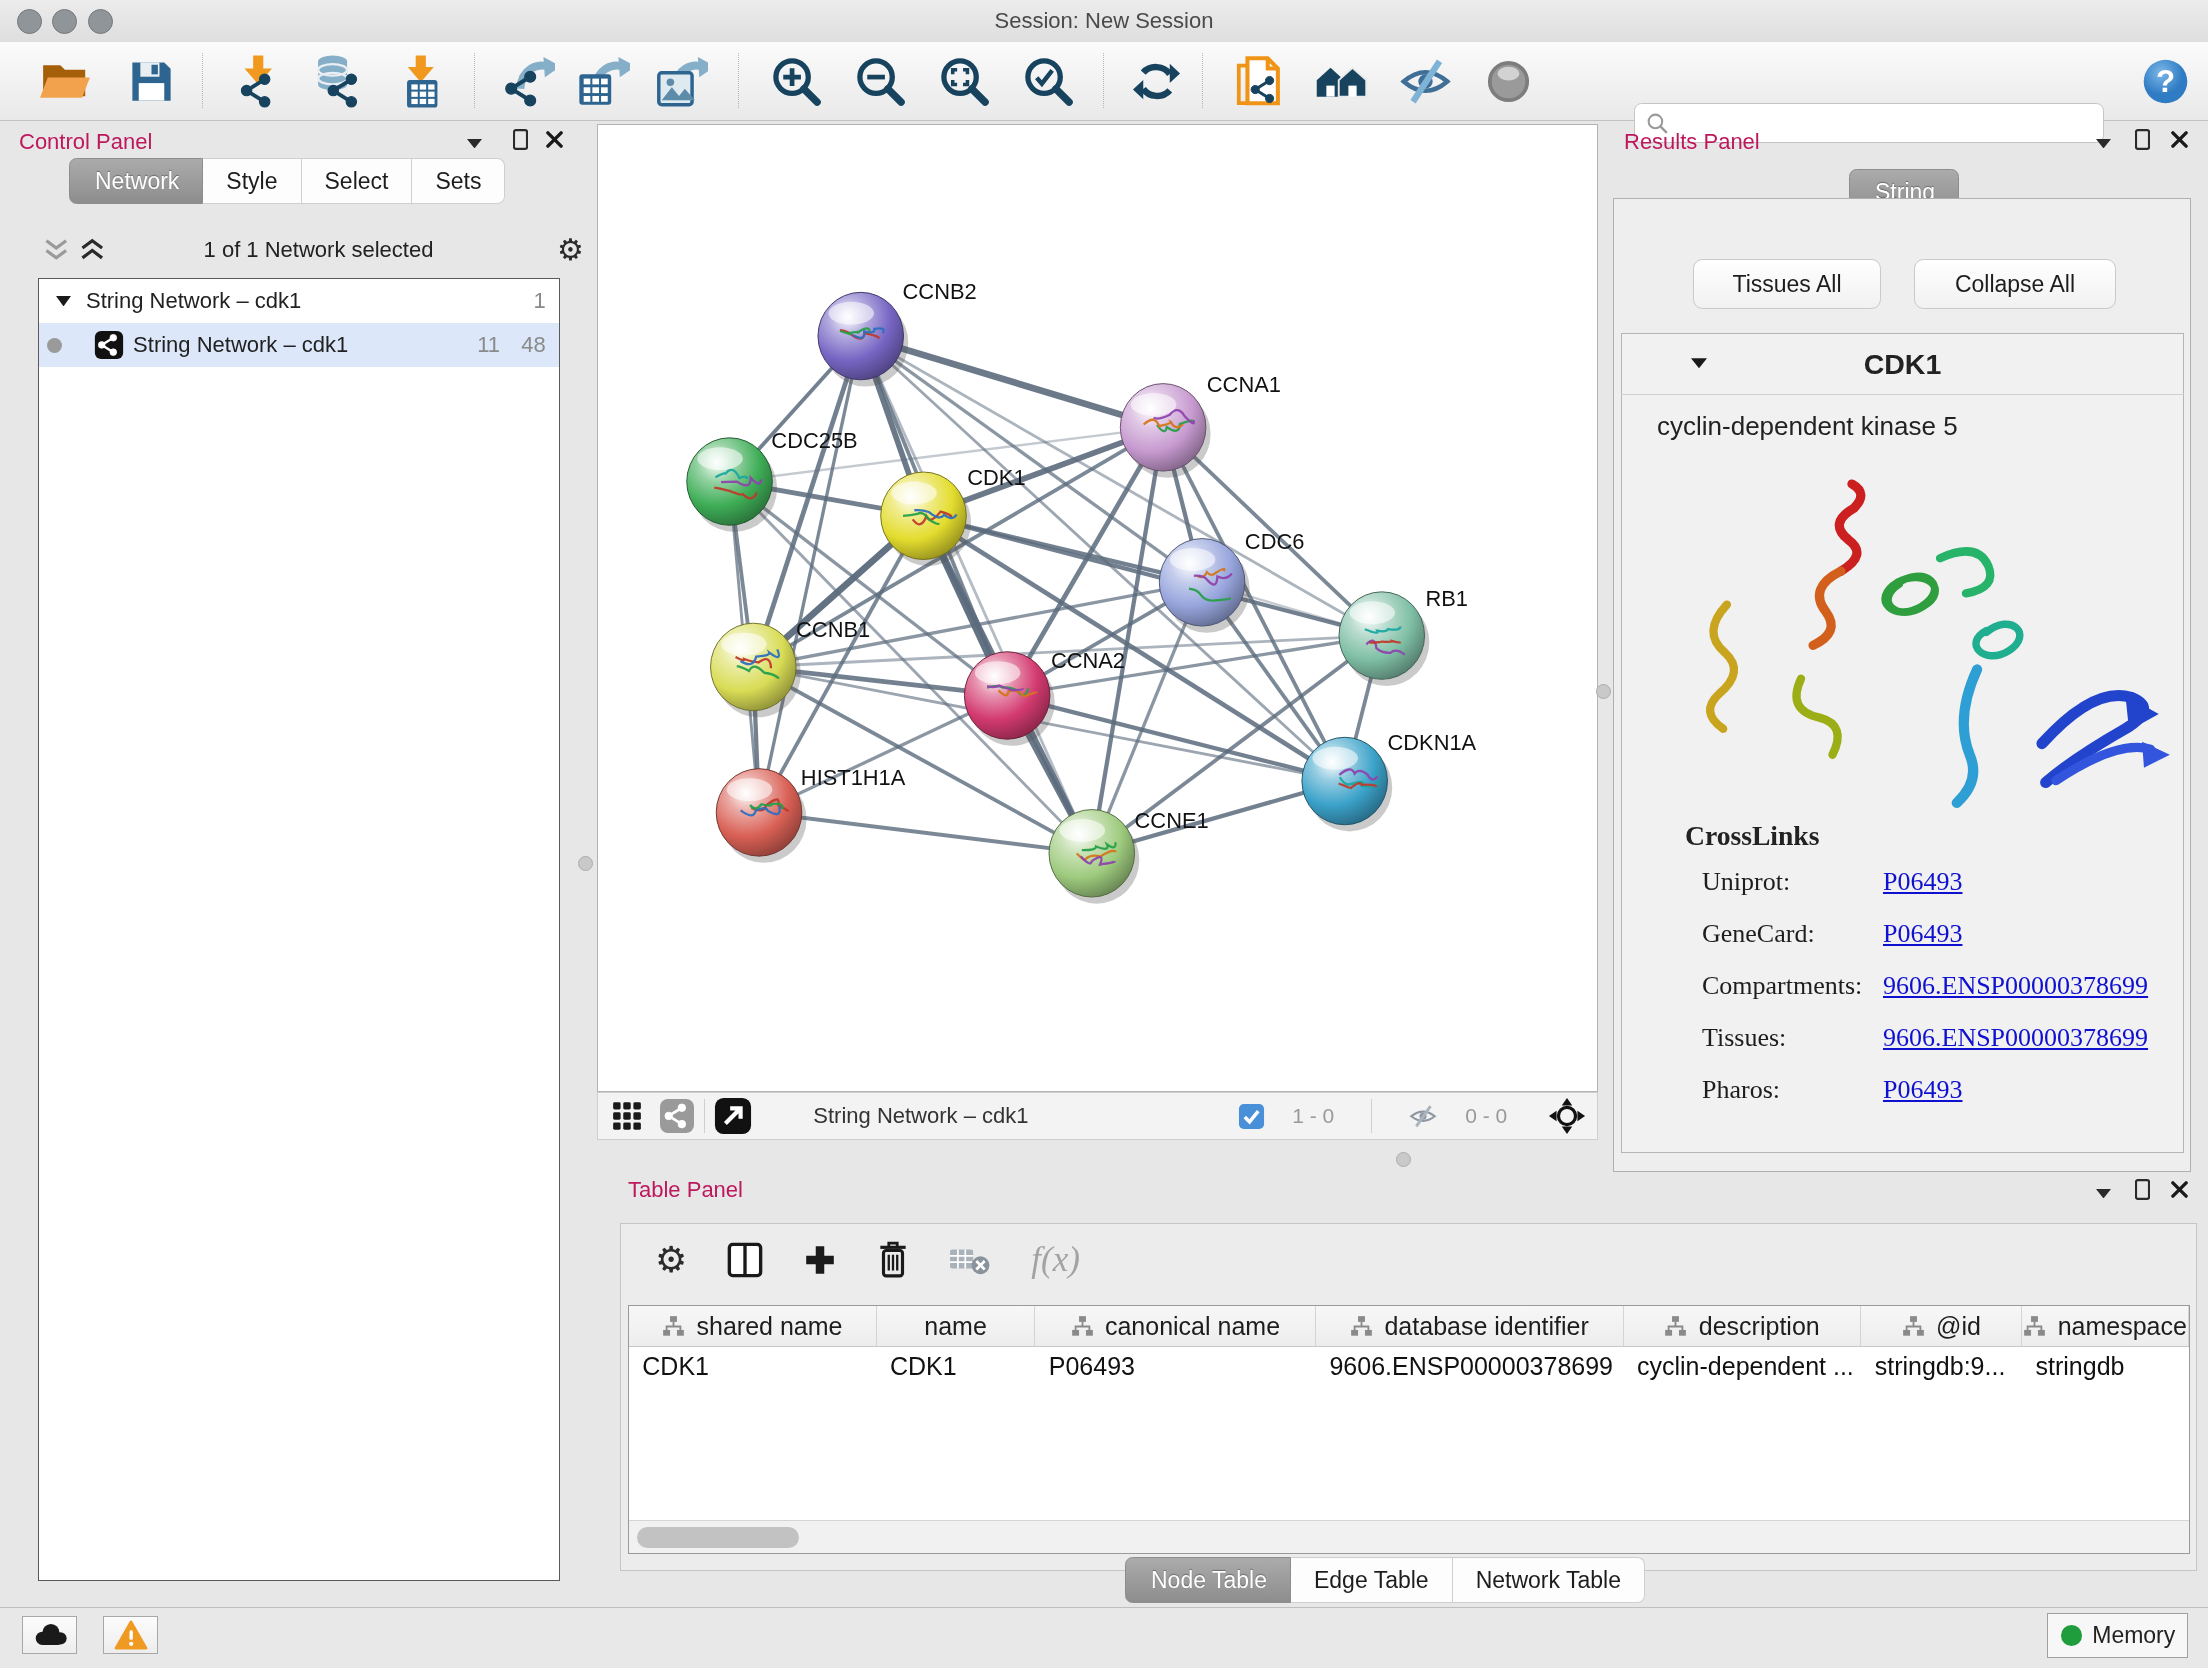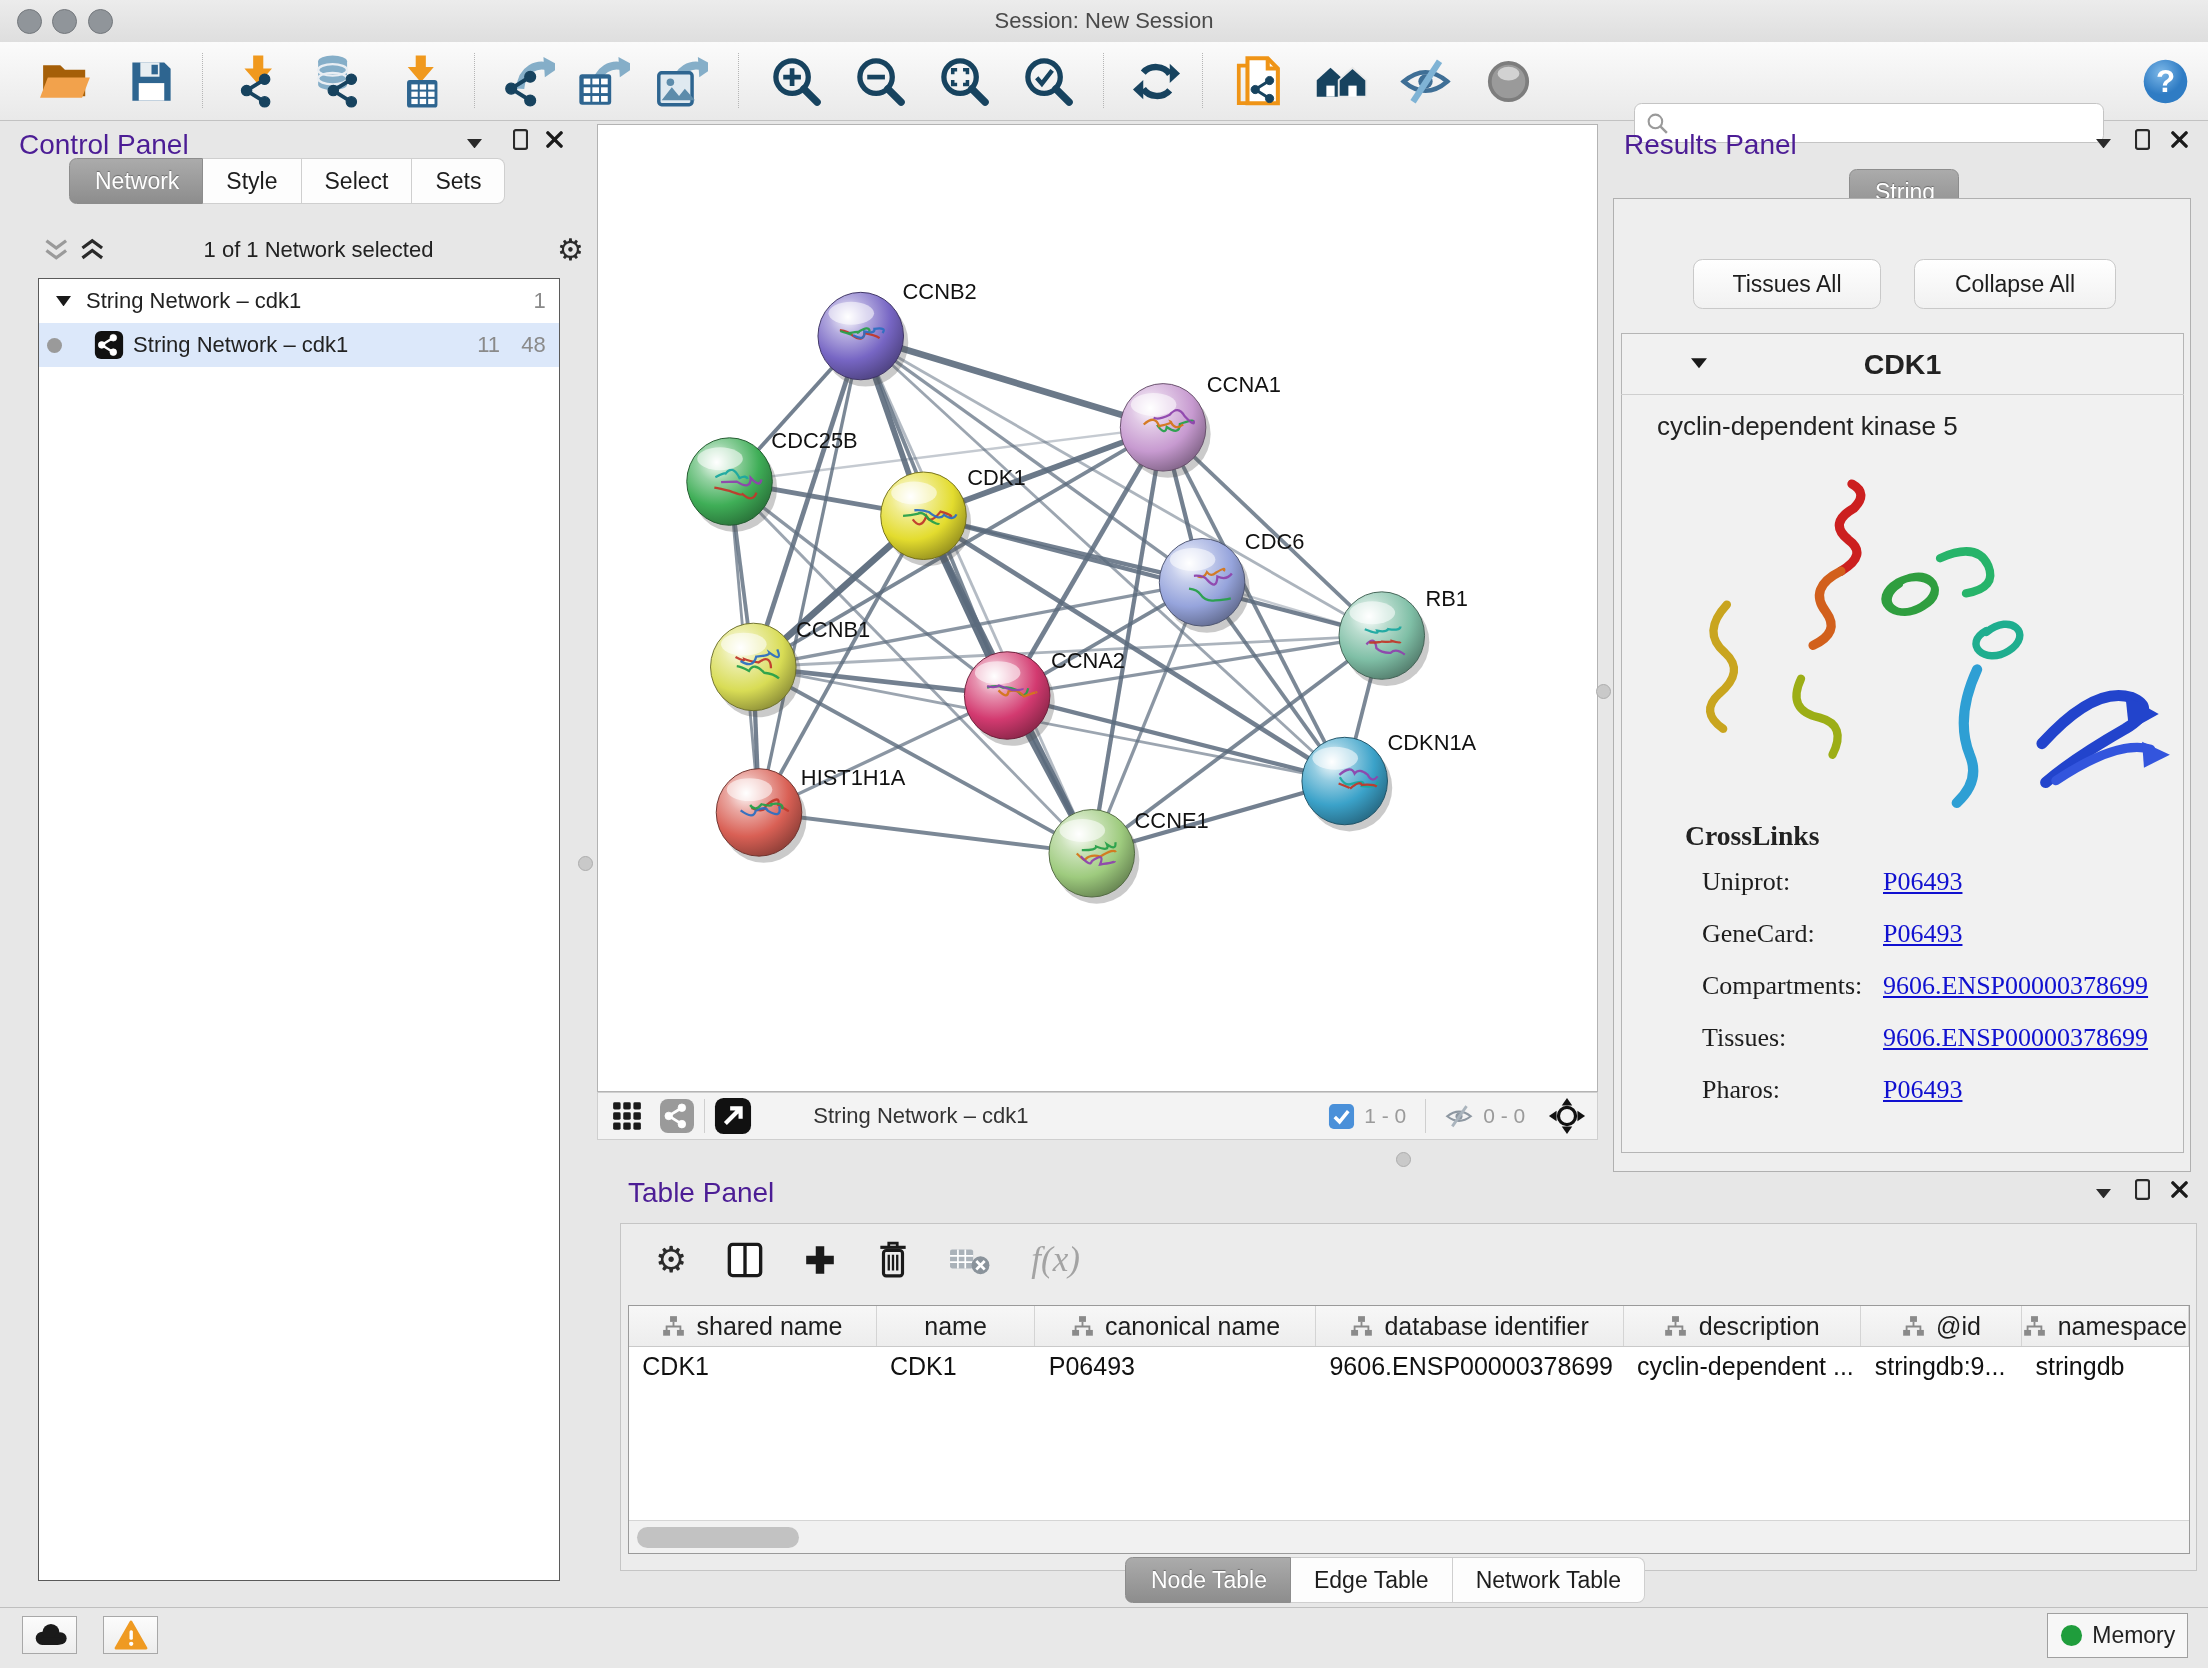--- a/index.html
+++ b/index.html
@@ -15,21 +15,21 @@
   
   #toolbar{left:0;top:42px;width:2208px;height:78px;background:linear-gradient(#fbfbfb,#e9e9e9);
            border-bottom:1px solid #c2c2c2;}
   .tbtn{top:12.4px;width:55px;height:55px;display:flex;align-items:center;justify-content:center;}
   .vsep{top:11.4px;width:0;height:55px;border-left:1.9px dotted #b5b5b5;}
   #searchbox{left:1634px;top:61px;width:470px;height:40px;background:#fff;border:1px solid #c4c4c4;
              border-radius:7.6px;display:flex;align-items:center;padding-left:9.5px;box-sizing:border-box;}
   #searchbox input{border:none;outline:none;font-size:21px;flex:1;background:transparent;
                    font-family:"Liberation Sans",sans-serif;}
   
-  .phead-title{font-size:28px;color:#4c1d95;}
+  .phead-title{font-size:22px;color:#be185d;}
   .phicon{width:25px;height:25px;display:flex;align-items:center;justify-content:center;}
   
   .tabgrp{display:flex;}
   .tab{background:#fdfdfd;border:1px solid #cfcfcf;border-left:none;padding:0 23px;height:44px;
        line-height:44px;font-size:23px;color:#1d1d1d;white-space:nowrap;}
   .tab:first-child{border-left:1px solid #cfcfcf;border-radius:7.6px 0 0 7.6px;}
   .tab:last-child{border-radius:0 7.6px 7.6px 0;}
   .tab.sel{background:linear-gradient(#ababab,#8d8d8d);color:#fff;border-color:#8d8d8d;
            text-shadow:0 -1px 1px rgba(0,0,0,.35);padding-left:25px;}
   
@@ -569,21 +569,21 @@
   <svg style="margin-left:17px" width="34" height="34" viewBox="0 0 34 34">
     <rect x="0" y="0" width="34" height="34" rx="8" fill="#9a9a9a"></rect>
     <use href="#shareg" transform="translate(3,3) scale(0.82)" fill="#fff" stroke="#fff"></use>
   </svg>
   <div class="ctb-sep"></div>
   <svg width="38" height="38" viewBox="0 0 40 40">
     <rect x="1" y="1" width="38" height="38" rx="9" fill="#111"></rect>
     <path d="M12 28 L27 13 M17 12 h11 v11" stroke="#fff" stroke-width="4.4" fill="none"></path>
   </svg>
   <span style="margin-left:61px;font-size:22px;color:#333">String Network – cdk1</span>
-  <div style="margin-left:auto;display:flex;align-items:center;gap:9px;margin-right:11.4px">
+  <div style="margin-left:auto;display:flex;align-items:center;gap:27px;margin-right:11.4px">
     <svg width="27" height="27" viewBox="0 0 28 28">
       <rect x="1" y="1" width="26" height="26" rx="5" fill="#4a90d9"></rect>
       <path d="M7 14.5 l5 5 l9 -11" stroke="#fff" stroke-width="3.6" fill="none"></path>
     </svg>
     <span class="gray-num">1 - 0</span>
     <div class="ctb-sep"></div>
     <svg width="30" height="28.5" viewBox="0 0 34 34">
       <path d="M3 17 Q17 6 31 17 Q17 28 3 17 Z" fill="none" stroke="#8d97a1" stroke-width="2.6"></path>
       <circle cx="17" cy="17" r="4.2" fill="#8d97a1"></circle>
       <line x1="26" y1="5" x2="9" y2="29" stroke="#aab4bd" stroke-width="3.4"></line>

